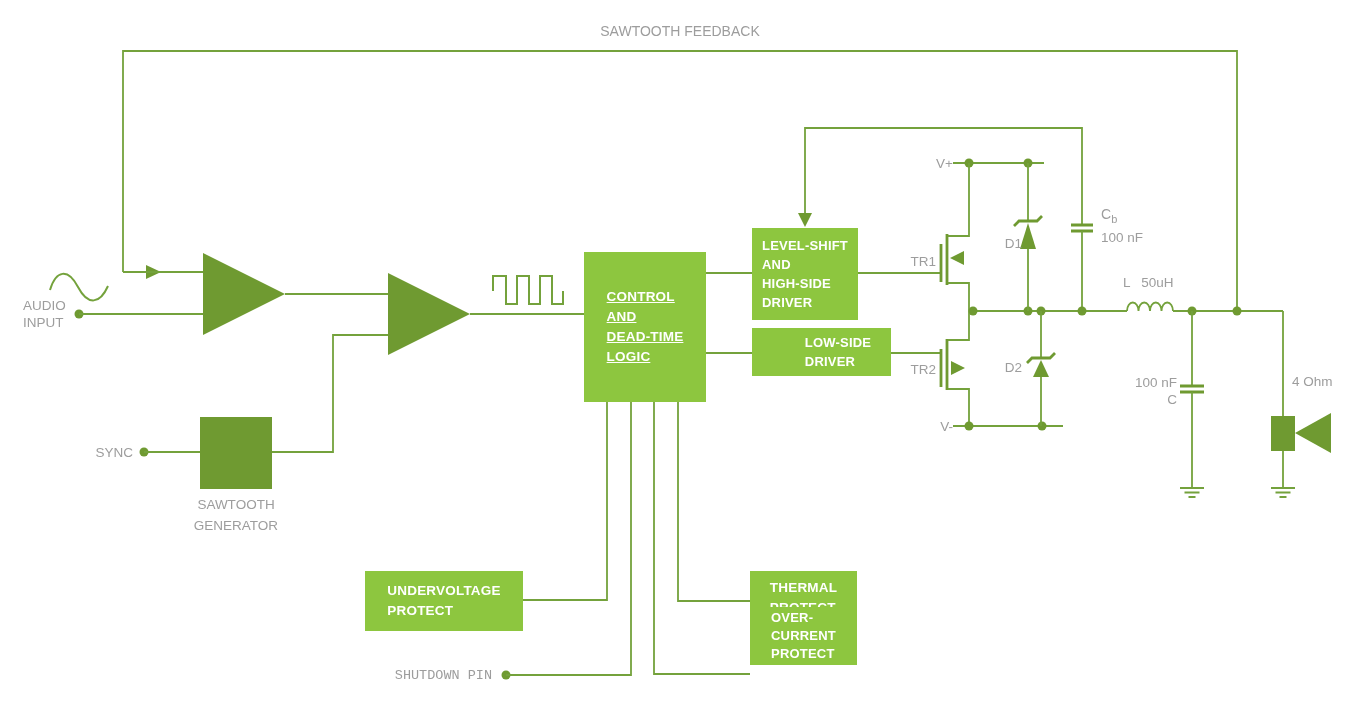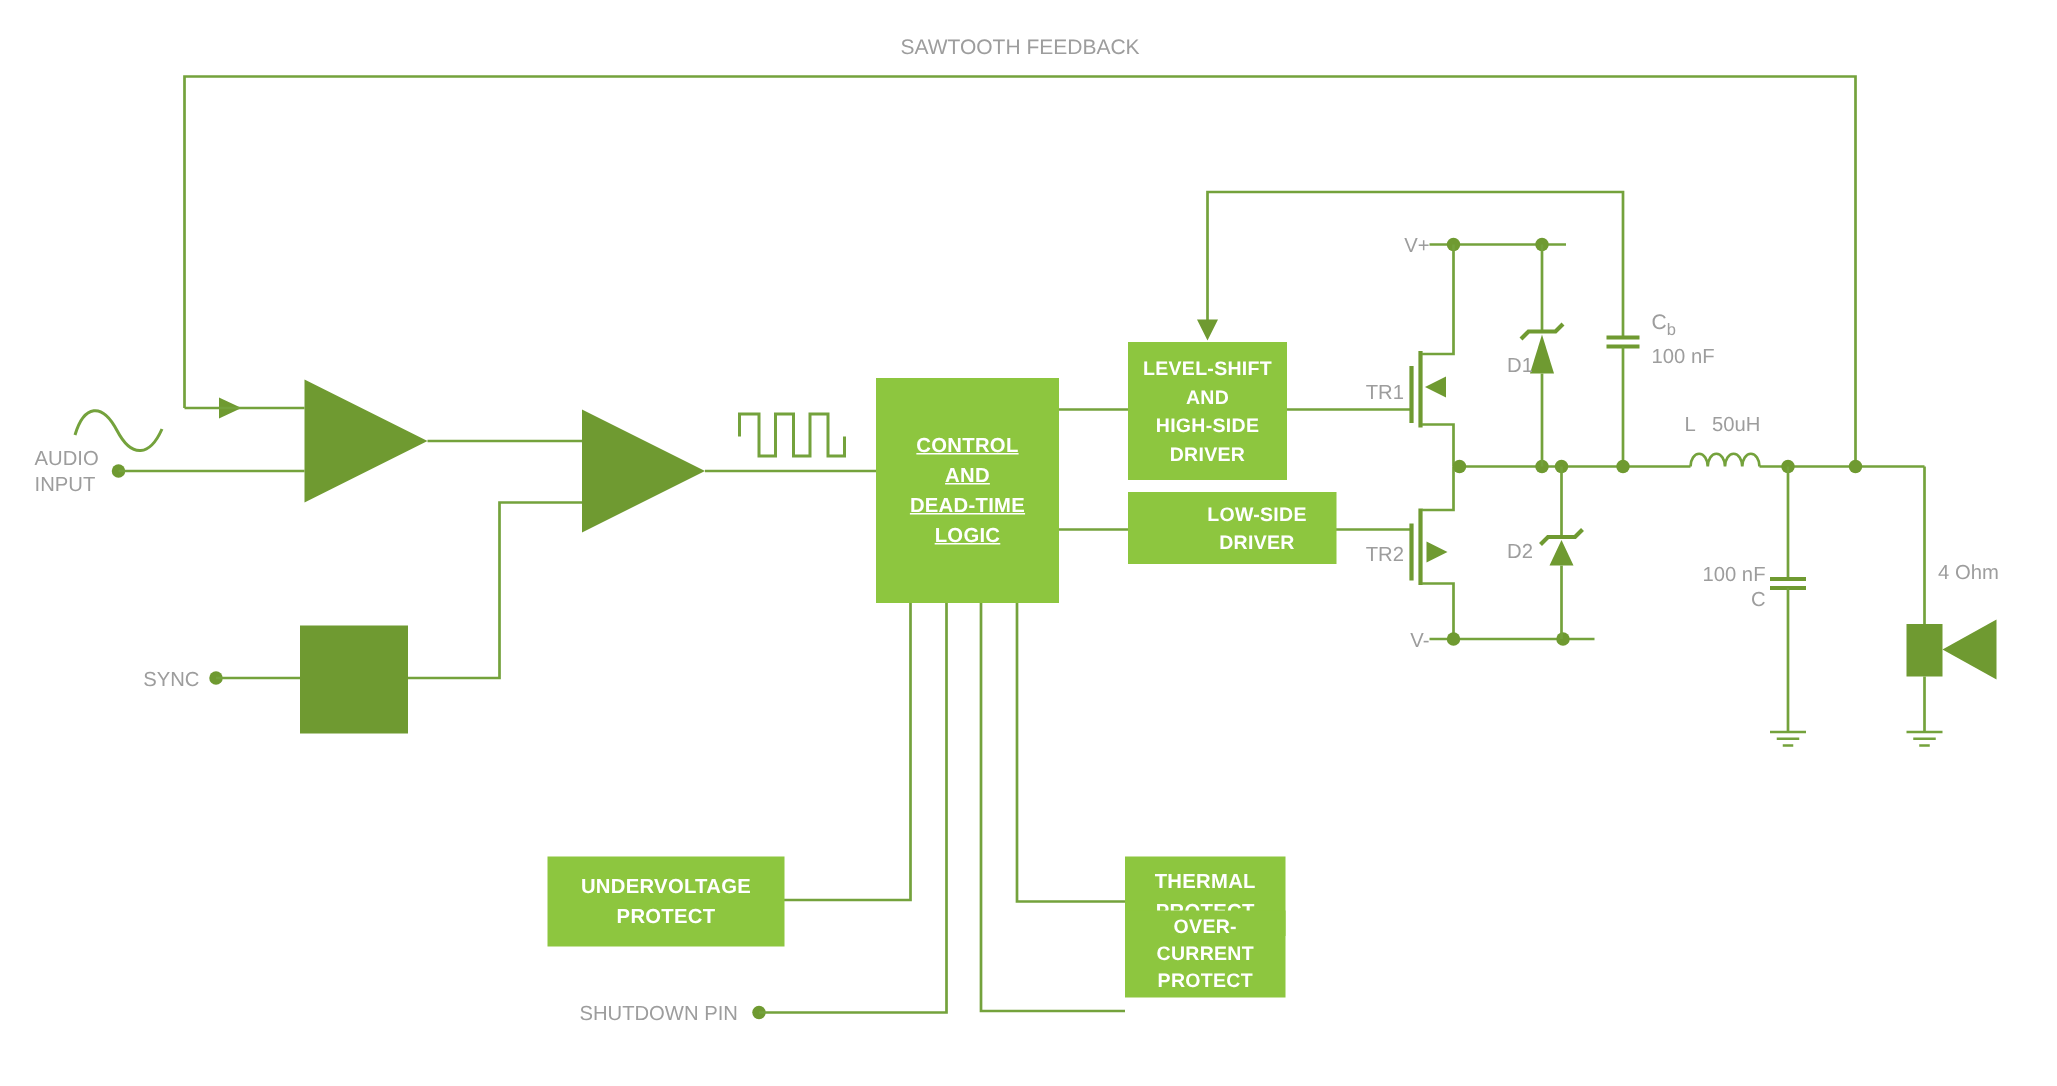--- a/index.html
+++ b/index.html
@@ -8,21 +8,21 @@
   }
   html,body{margin:0;padding:0;background:var(--bg);}
   #canvas{position:relative;width:1371px;height:724px;background:var(--bg);overflow:hidden;
           font-family:"Liberation Sans",sans-serif;}
   svg{position:absolute;left:0;top:0;}
   .wire{stroke:var(--wire);stroke-width:1.8;fill:none;}
   .thin{stroke:var(--wire);stroke-width:2;fill:none;}
   .bar{stroke:var(--shape);stroke-width:2.8;fill:none;}
   .shape{fill:var(--shape);stroke:none;}
   .block{position:absolute;background:var(--block);color:var(--blocktext);
-         display:flex;align-items:center;justify-content:center;text-align:center;
+         display:flex;align-items:center;justify-content:center;
          white-space:pre-line;font-weight:bold;letter-spacing:.2px;}
   .lbl{position:absolute;color:var(--label);font-size:13.5px;line-height:17px;white-space:pre-line;}
   .ra{text-align:right;}
   .ca{text-align:center;}
   .sub{font-size:11px;position:relative;top:4px;}
 </style>
 </head>
 <body>
 
 <div id="canvas">
@@ -181,21 +181,23 @@
   <div class="block" style="left:750px;top:571px;width:107px;height:53px;font-size:13.5px;line-height:20px;">THERMAL
 PROTECT</div>
   <div class="block" style="left:750px;top:607px;width:107px;height:58px;font-size:13px;line-height:18px;">OVER-
 CURRENT
 PROTECT</div>
 
   <div class="lbl ca" style="left:585px;top:23px;width:190px;font-size:14px;">SAWTOOTH FEEDBACK</div>
   <div class="lbl" style="left:23px;top:297px;">AUDIO
 INPUT</div>
   <div class="lbl ra" style="left:93px;top:444px;width:40px;">SYNC</div>
-  <div class="lbl ra" style="left:370px;top:667px;width:122px;">SHUTDOWN PIN</div>
+  <div class="lbl ca" style="left:163px;top:494px;width:146px;line-height:21px;">SAWTOOTH
+GENERATOR</div>
+  <div class="lbl ra" style="left:370px;top:667px;width:122px;font-family:Liberation Mono, monospace;">SHUTDOWN PIN</div>
   <div class="lbl ra" style="left:896px;top:253px;width:40px;">TR1</div>
   <div class="lbl ra" style="left:896px;top:361px;width:40px;text-align:right;">TR2</div>
   <div class="lbl ra" style="left:982px;top:235px;width:40px;">D1</div>
   <div class="lbl ra" style="left:982px;top:359px;width:40px;">D2</div>
   <div class="lbl ra" style="left:918px;top:155px;width:35px;">V+</div>
   <div class="lbl ra" style="left:918px;top:418px;width:35px;">V-</div>
   <div class="lbl" style="left:1101px;top:206px;font-size:14px;"><span>C</span><span class="sub">b</span></div>
   <div class="lbl" style="left:1101px;top:229px;">100 nF</div>
   <div class="lbl" style="left:1123px;top:274px;white-space:pre;">L   50uH</div>
   <div class="lbl ra" style="left:1117px;top:374px;width:60px;">100 nF</div>

